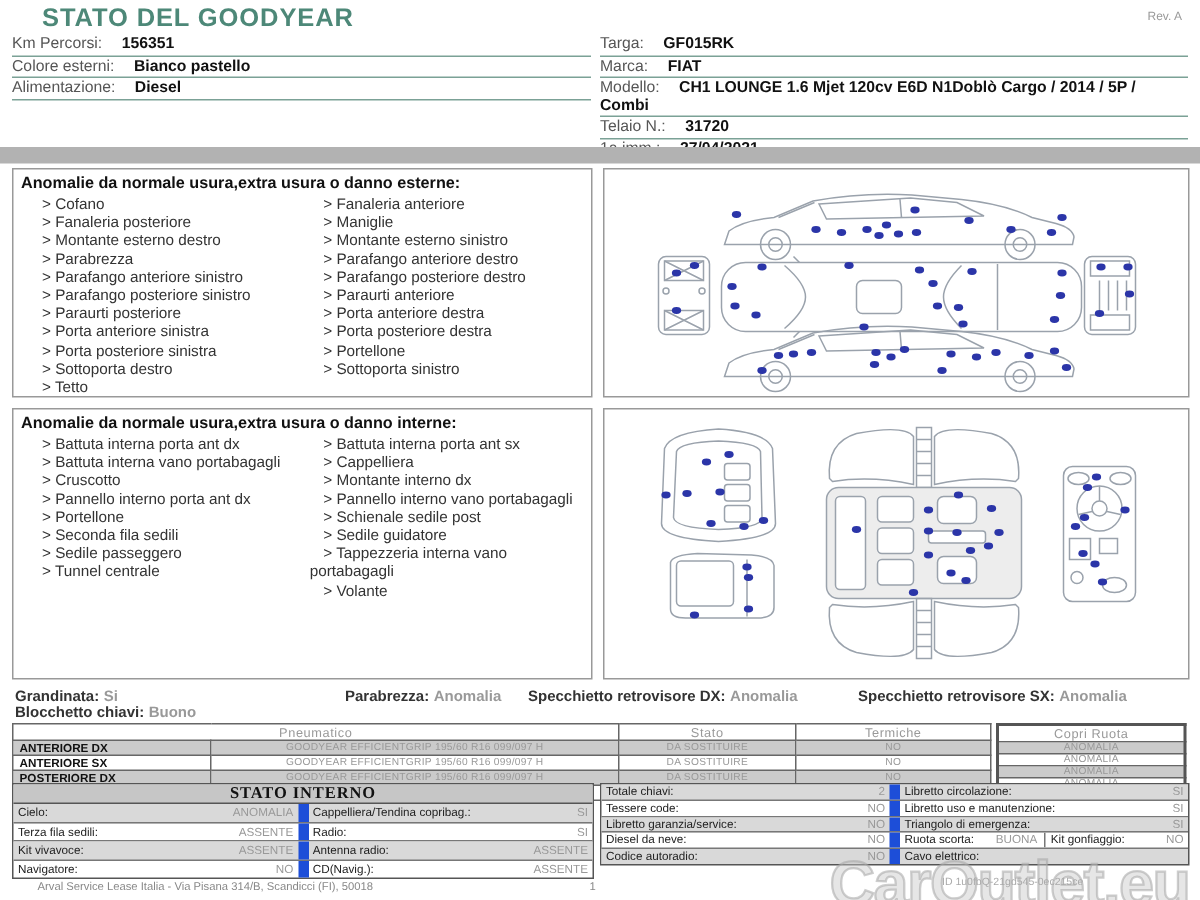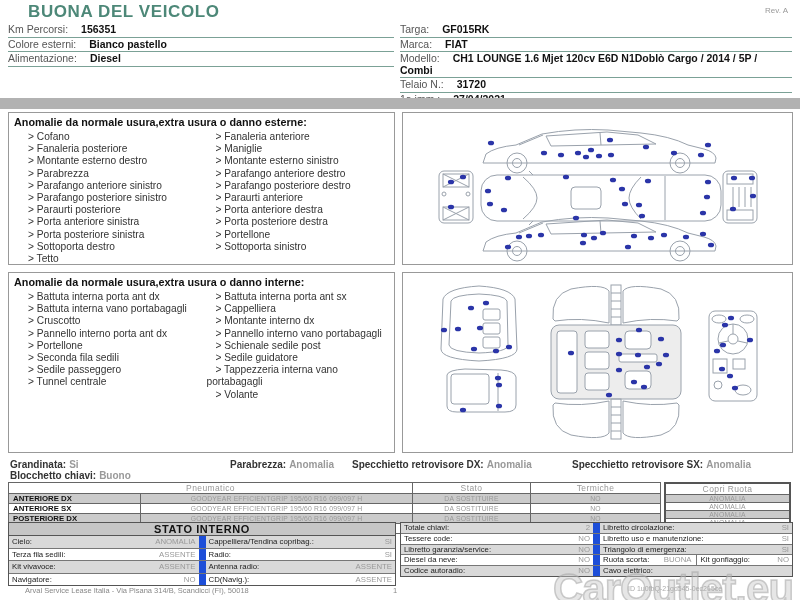--- a/index.html
+++ b/index.html
@@ -34,21 +34,21 @@
   .tyre-main th,.tyre-main td,.tyre-copri th,.tyre-copri td{border:1px solid #666;overflow:hidden;}
   thead th{font-weight:normal;color:#999;font-size:8.5px;height:10px;padding:0;letter-spacing:.4px;}
   tbody tr{height:8px;}
   tbody th.pos{font-size:7.8px;font-weight:bold;color:#111;text-align:left;padding:0 4px;}
   td.tyre,td.gval{font-size:6.8px;color:#999;text-align:center;padding:0;letter-spacing:.2px;}
   tr.gray{background:#cbcbcb;}
   .btable{position:absolute;border:1px solid #555;background:#fff;}
   .stato-interno{left:8px;top:522px;width:386px;}
   .documenti{left:400px;top:522px;width:391px;}
   .bt-title{height:12px;line-height:12px;text-align:center;font-weight:bold;font-size:11px;
-            background:#c6c6c6;border-bottom:1px solid #555;letter-spacing:.6px;color:#111;}
+            background:#c6c6c6;border-bottom:1px solid #555;letter-spacing:.6px;color:#111;font-family:Liberation Serif, serif;}
   .bt-row{display:flex;border-bottom:1px solid #777;}
   .bt-row:last-child{border-bottom:none;}
   .bt-row.alt{background:#d9d9d9;}
   .bt-cell{flex:1;display:flex;padding:0 3px;border-right:7px solid #1d4ed8;font-size:7.8px;overflow:hidden;}
   .bt-cell:last-child{border-right:none;}
   .stato-interno .bt-cell{height:11.5px;line-height:11.5px;}
   .documenti .bt-cell{height:9.8px;line-height:9.8px;}
   .bt-pair{flex:1;display:flex;}
   .bt-lbl{color:#222;}
   .bt-val{margin-left:auto;color:#999;}
@@ -62,21 +62,21 @@
   .art{stroke:#9aa2ac;fill:none;stroke-width:1;}
   .art-fill{stroke:#9aa2ac;fill:#ededed;stroke-width:1;}
   .art-white{stroke:#9aa2ac;fill:#fff;stroke-width:1;}
 </style>
 </head>
 <body>
 
 <div class="page">
 
   <div class="rev">Rev. A</div>
-  <div class="title">BUONA DEL VEICOLO</div>
+  <div class="title">STATO DEL GOODYEAR</div>
 
   <div class="info-col info-left">
       <div class="info-row"><span class="lbl">Km Percorsi:</span><span class="val">156351</span></div>
       <div class="info-row"><span class="lbl">Colore esterni:</span><span class="val">Bianco pastello</span></div>
       <div class="info-row"><span class="lbl">Alimentazione:</span><span class="val">Diesel</span></div>
     </div>
   <div class="info-col info-right">
       <div class="info-row"><span class="lbl">Targa:</span><span class="val">GF015RK</span></div>
       <div class="info-row"><span class="lbl">Marca:</span><span class="val">FIAT</span></div>
       <div class="info-row"><span class="lbl">Modello:</span><span class="val">CH1 LOUNGE 1.6 Mjet 120cv E6D N1Doblò Cargo / 2014 / 5P / Combi</span></div>

